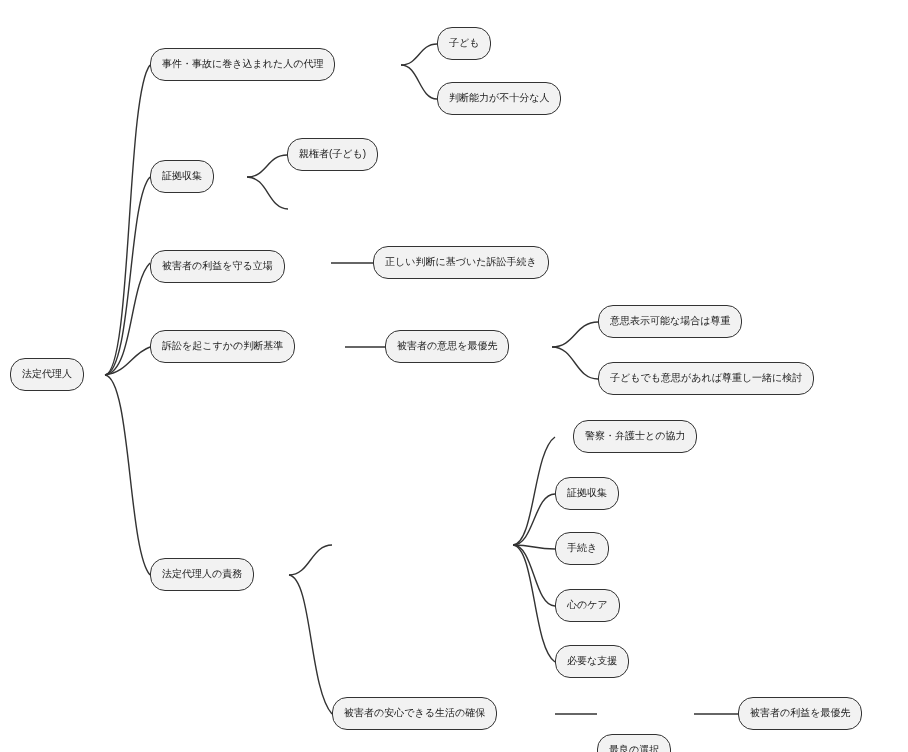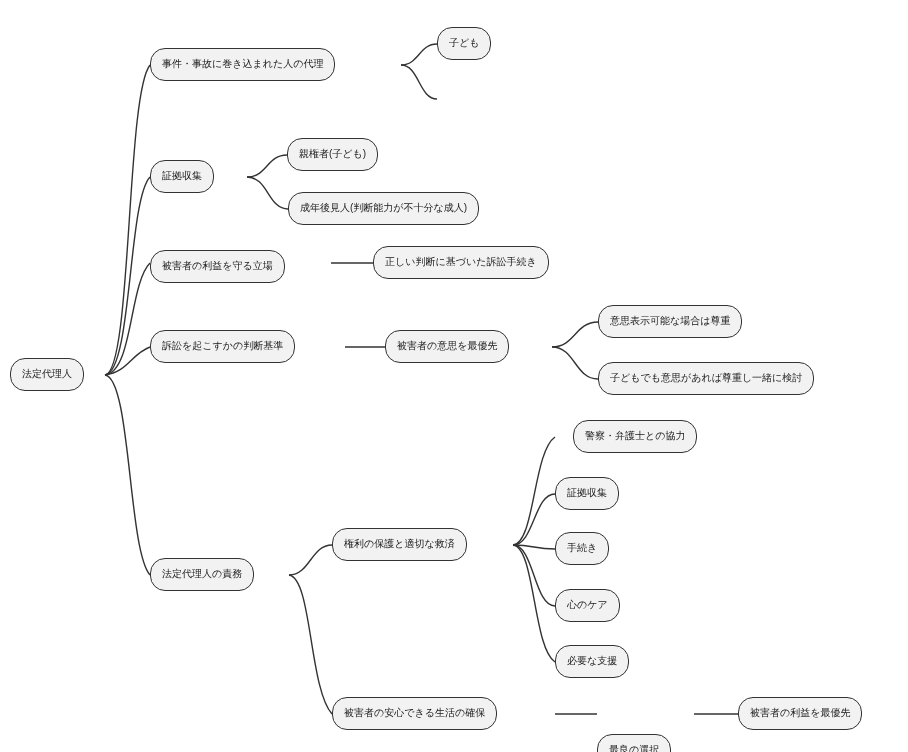--- a/index.html
+++ b/index.html
@@ -54,35 +54,34 @@
     <path d="M513,545 C534,545 534,606 555,606"></path>
     <path d="M513,545 C535,547 533,648 555,662"></path>
     <path d="M555,714 L597,714"></path>
     <path d="M694,714 L738,714"></path>
   </svg>
 
   <div class="node" style="left:10px;top:358px;">法定代理人</div>
 
   <div class="node" style="left:150px;top:48px;">事件・事故に巻き込まれた人の代理</div>
   <div class="node" style="left:437px;top:27px;">子ども</div>
+  <div class="node" style="left:437px;top:82px;">判断能力が不十分な人</div>
 
   <div class="node" style="left:150px;top:160px;">証拠収集</div>
   <div class="node" style="left:287px;top:138px;">親権者(子ども)</div>
-  <div class="node" style="left:288px;top:192px;">成年後見人(判断能力が不十分な成人)</div>
 
   <div class="node" style="left:150px;top:250px;">被害者の利益を守る立場</div>
   <div class="node" style="left:373px;top:246px;">正しい判断に基づいた訴訟手続き</div>
 
   <div class="node" style="left:150px;top:330px;">訴訟を起こすかの判断基準</div>
   <div class="node" style="left:385px;top:330px;">被害者の意思を最優先</div>
   <div class="node" style="left:598px;top:305px;">意思表示可能な場合は尊重</div>
   <div class="node" style="left:598px;top:362px;">子どもでも意思があれば尊重し一緒に検討</div>
 
   <div class="node" style="left:150px;top:558px;">法定代理人の責務</div>
-  <div class="node" style="left:332px;top:528px;">権利の保護と適切な救済</div>
   <div class="node" style="left:573px;top:420px;">警察・弁護士との協力</div>
   <div class="node" style="left:555px;top:477px;">証拠収集</div>
   <div class="node" style="left:555px;top:532px;">手続き</div>
   <div class="node" style="left:555px;top:589px;">心のケア</div>
   <div class="node" style="left:555px;top:645px;">必要な支援</div>
 
   <div class="node" style="left:332px;top:697px;">被害者の安心できる生活の確保</div>
   <div class="node" style="left:597px;top:697px;margin-top:37px;">最良の選択</div>
   <div class="node" style="left:738px;top:697px;">被害者の利益を最優先</div>
 

